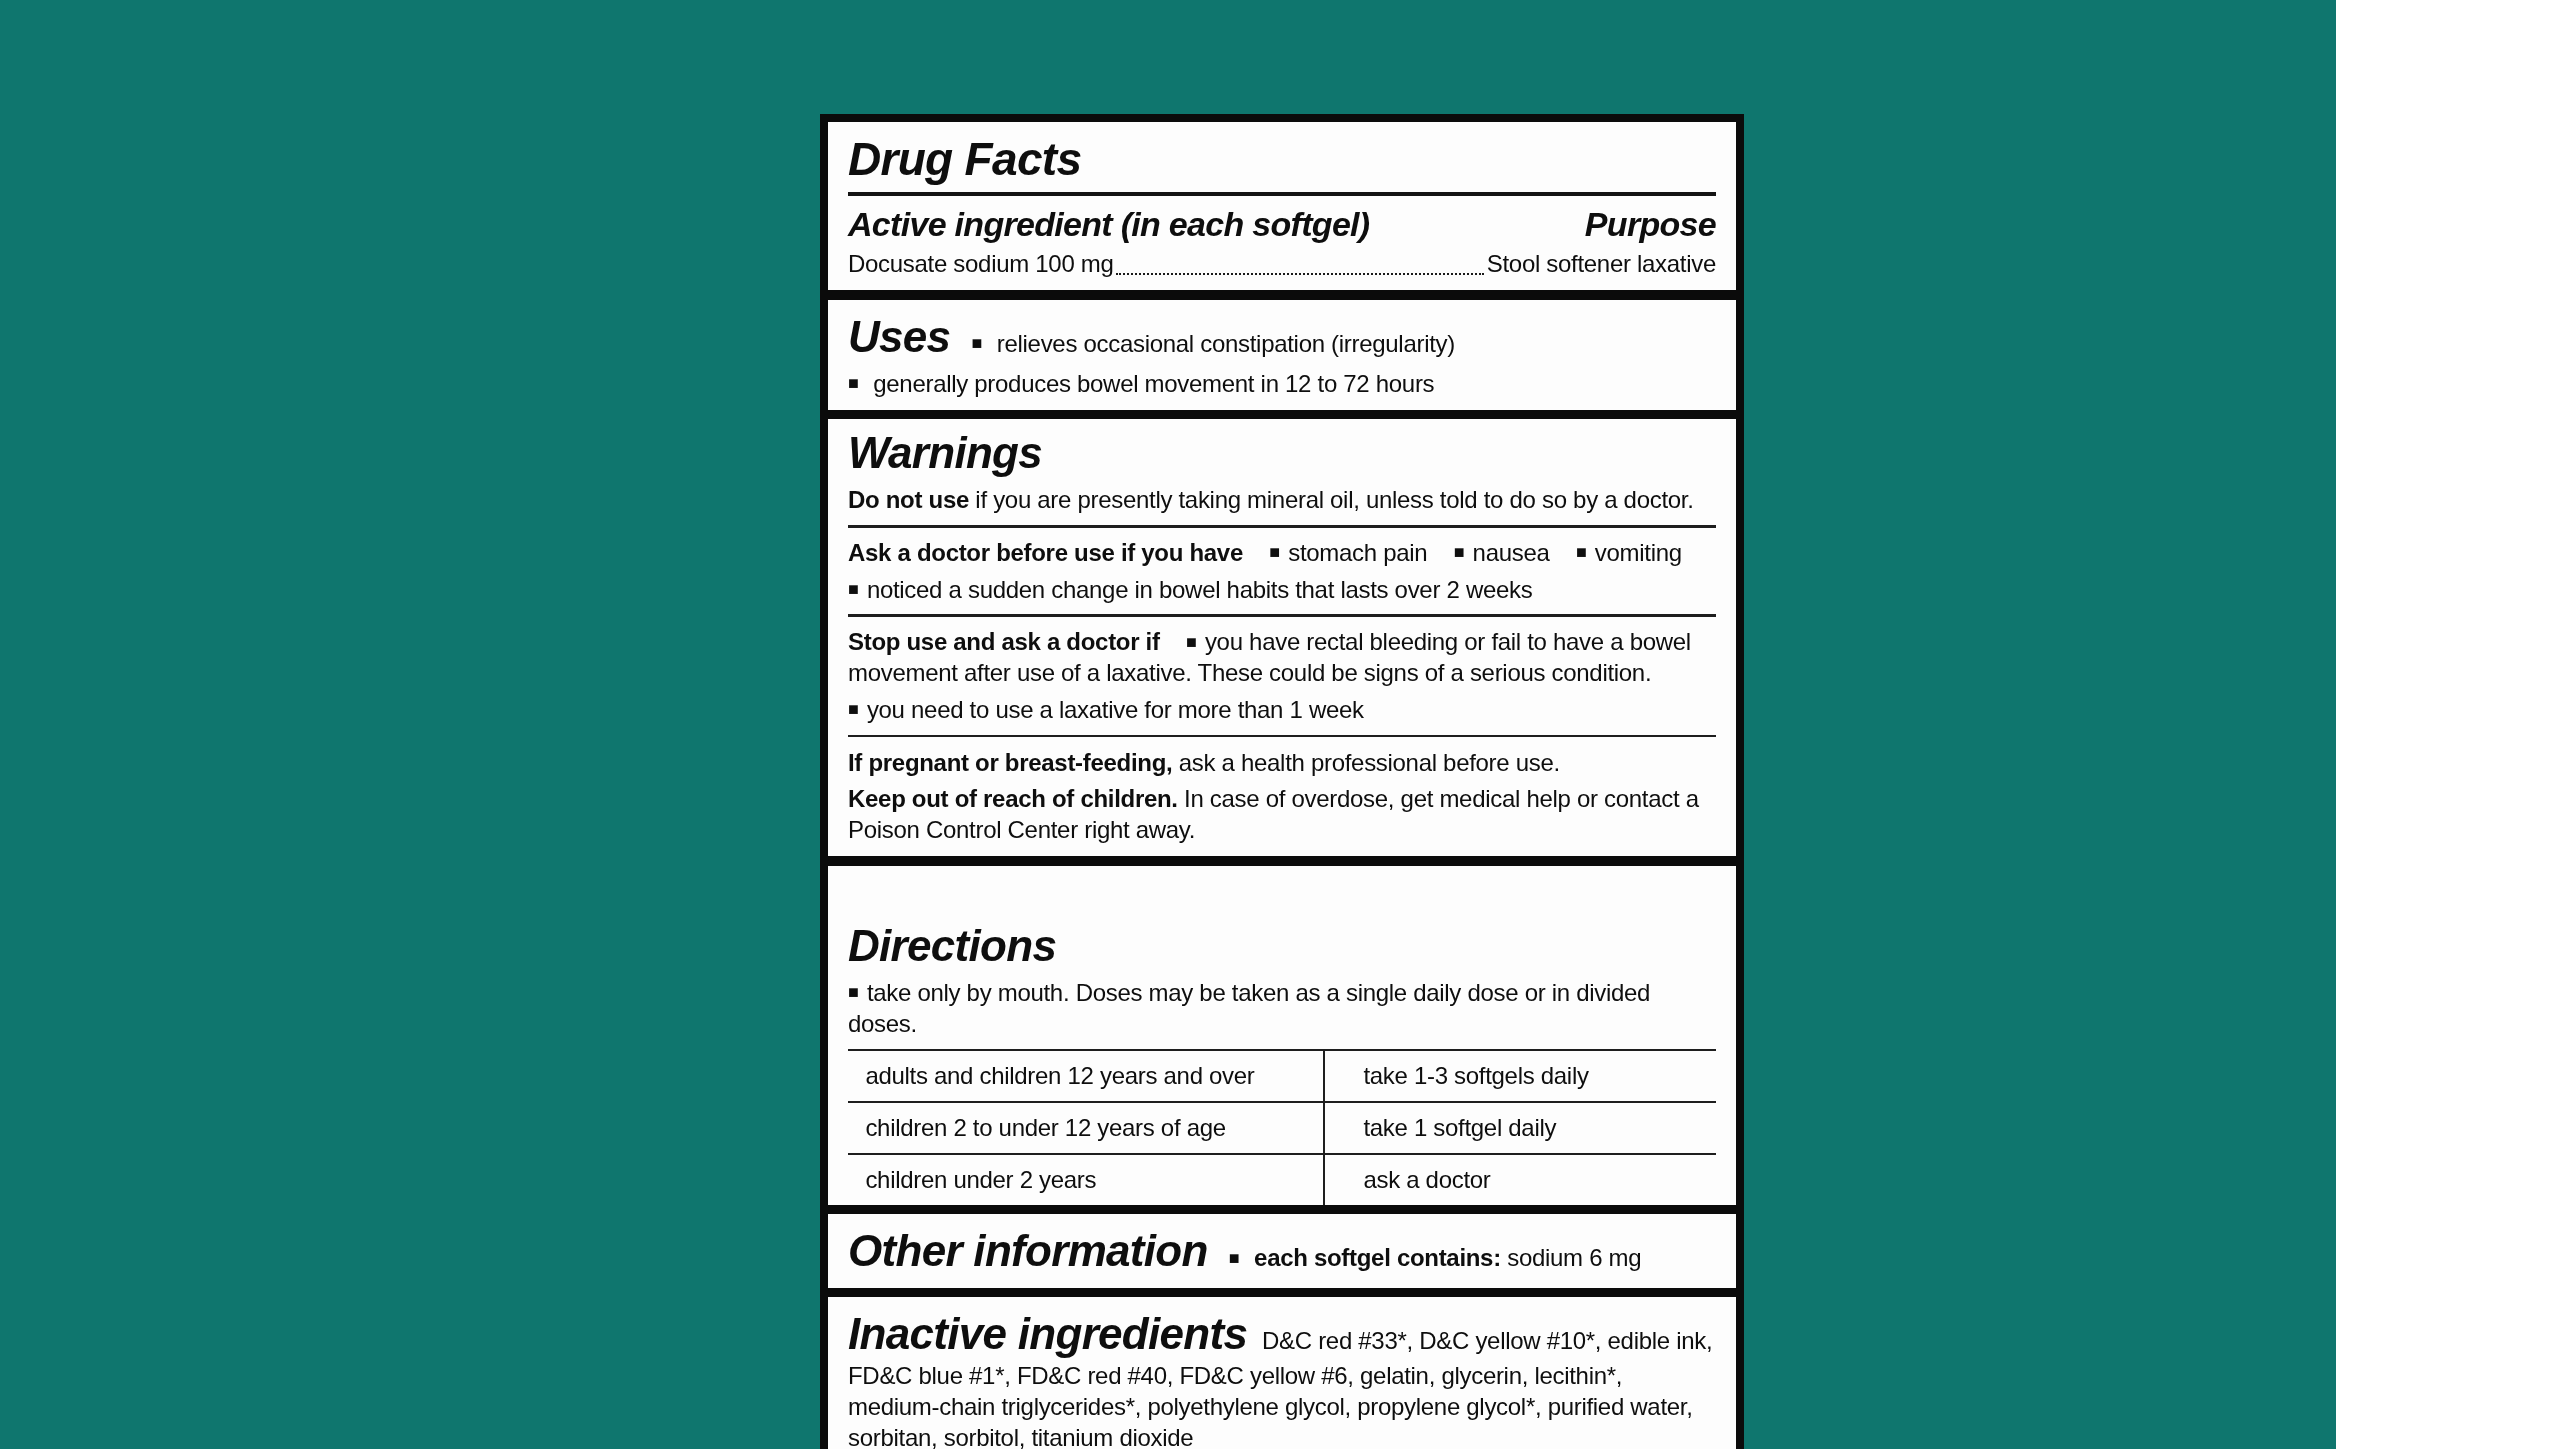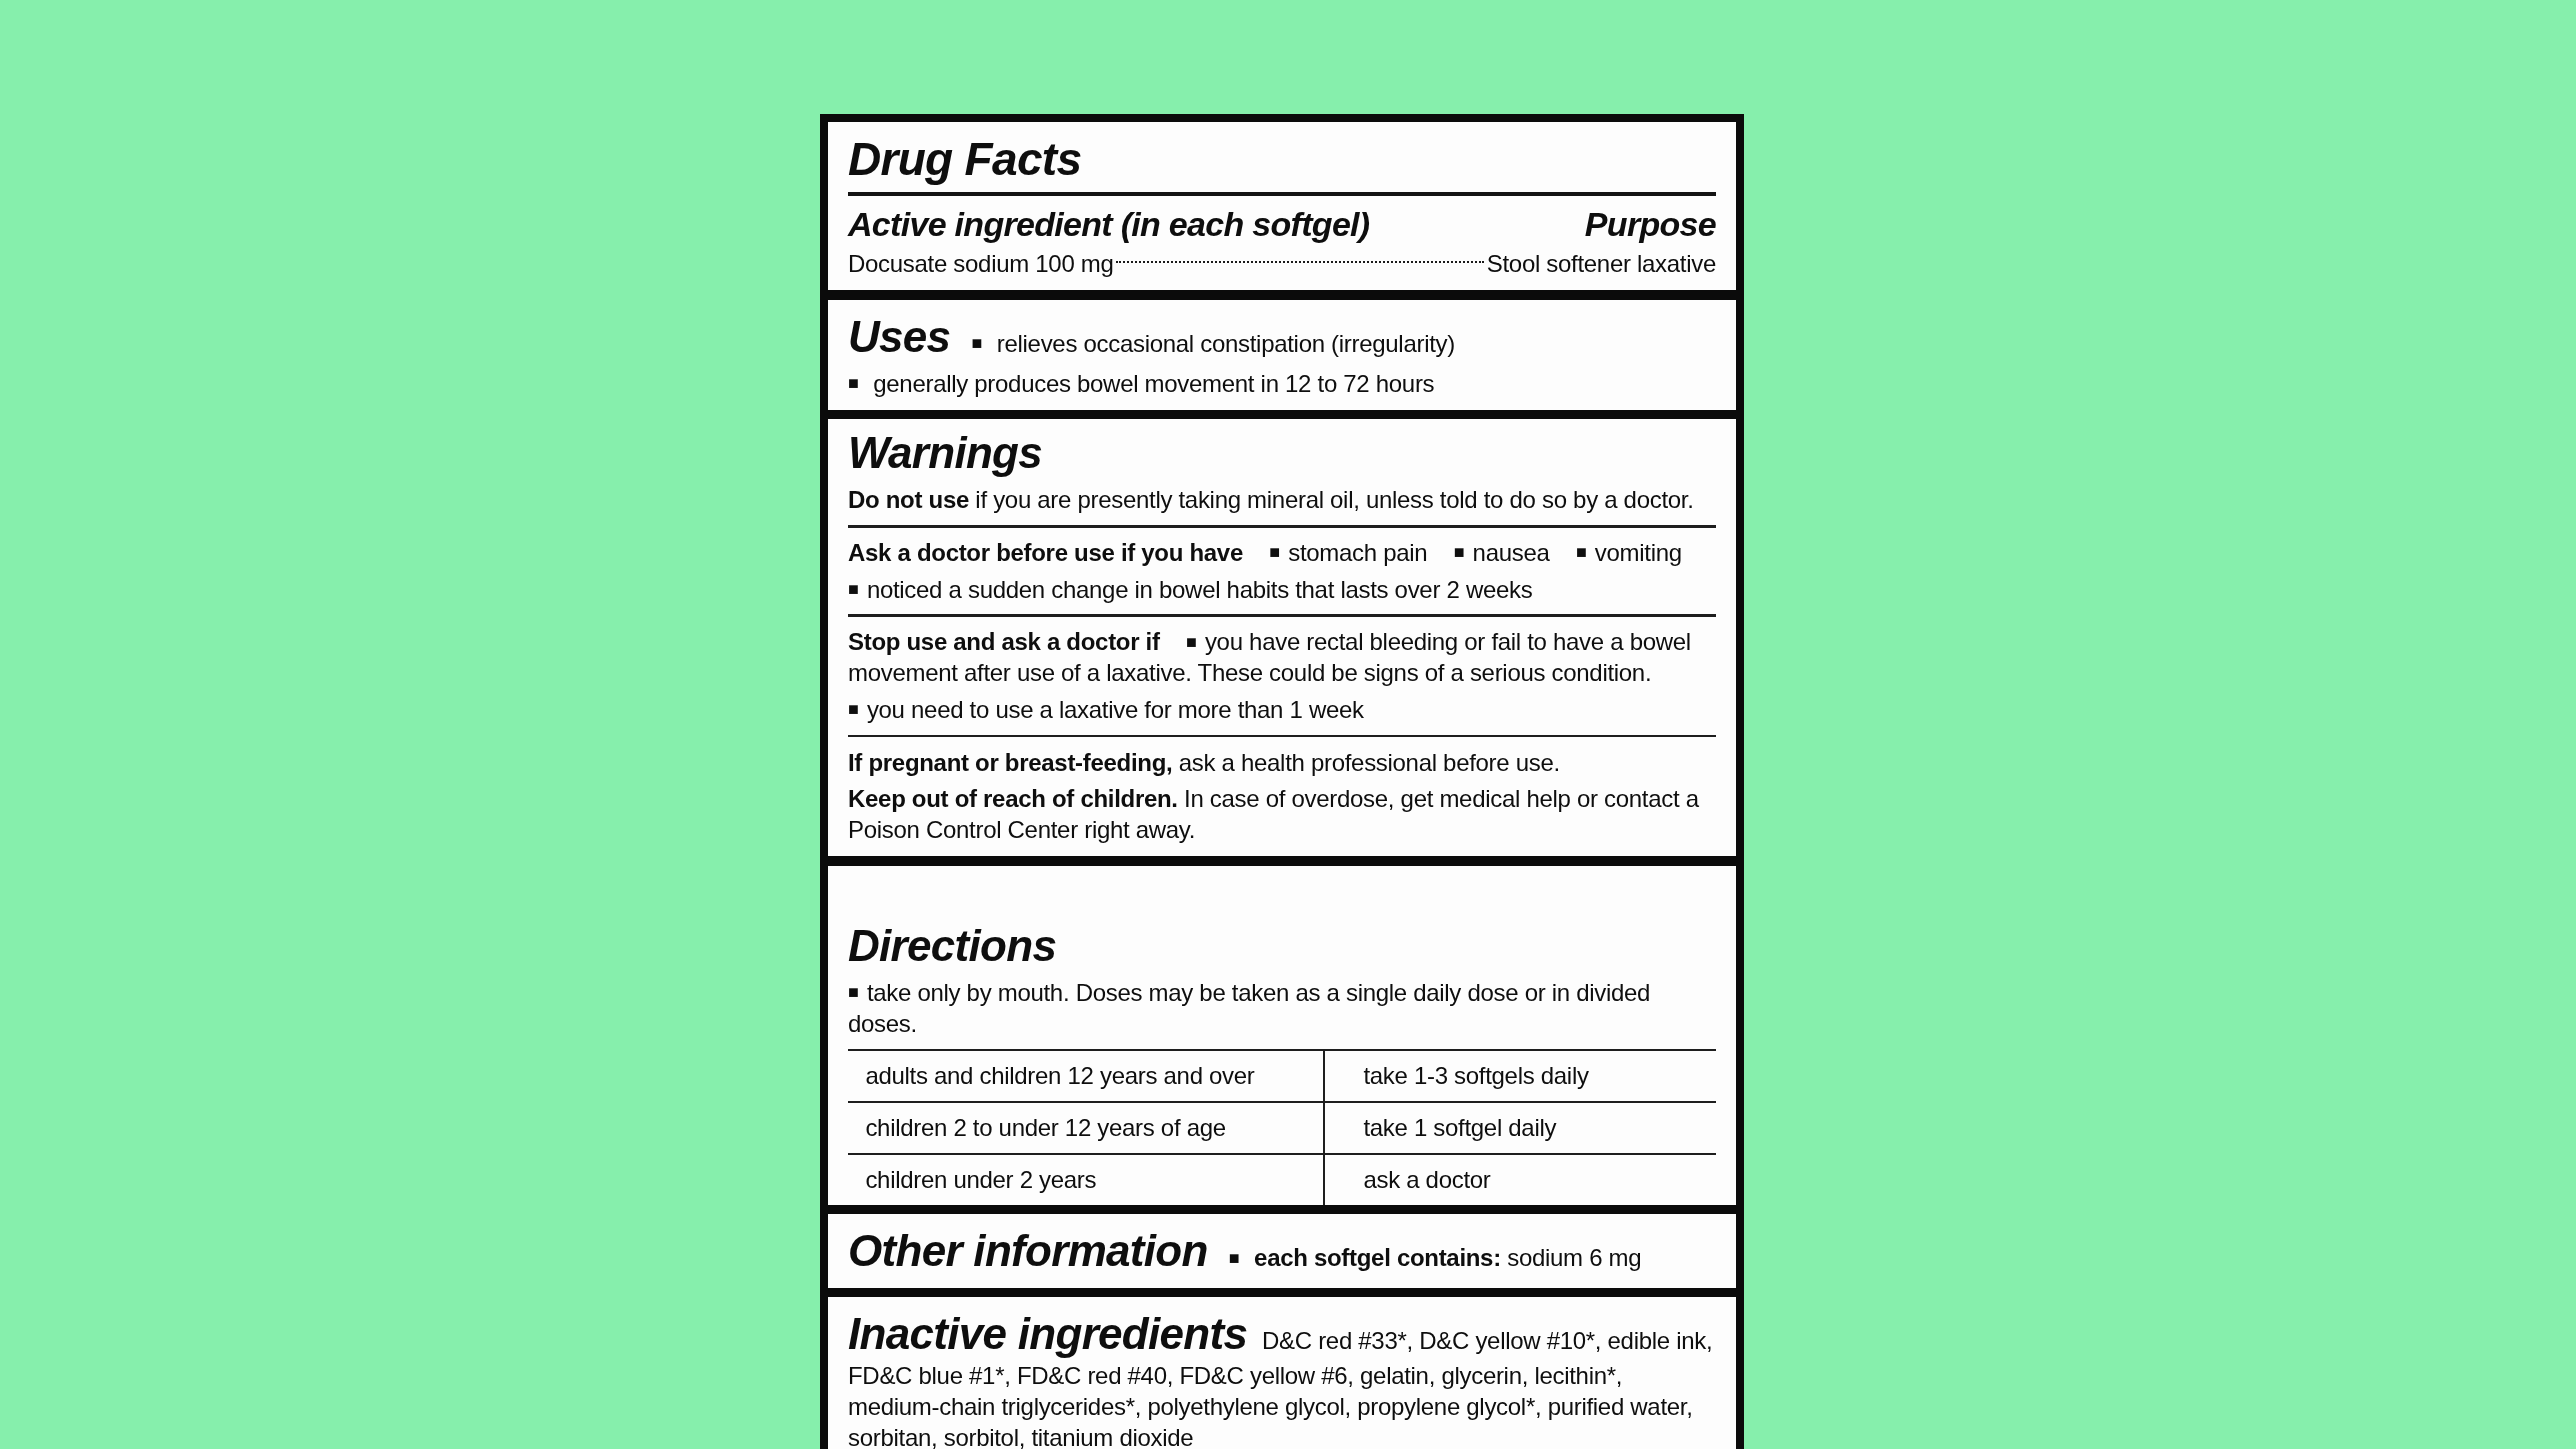--- a/index.html
+++ b/index.html
@@ -6,23 +6,23 @@
     margin: 0;
     padding: 0;
     width: 2576px;
     height: 1449px;
     background: #ffffff;
     font-family: "Liberation Sans", "DejaVu Sans", sans-serif;
     color: #0e0e0e;
   }
   .page {
     position: relative;
-    width: 2576px;
+    width: 2336px;
     height: 1449px;
-    background: #86efac;
+    background: #0f766e;
     overflow: hidden;
   }
   .label {
     position: absolute;
     left: 820px;
     top: 114px;
     width: 924px;
     box-sizing: border-box;
     border: 8px solid #0b0b0b;
     background: #fdfdfd;
@@ -60,21 +60,21 @@
     letter-spacing: -0.7px;
     line-height: 1.2;
   }
   .body-text, .dose-row, .leader-row {
     font-size: 24px;
     line-height: 1.3;
     letter-spacing: -0.3px;
   }
   .leader-row {
     display: flex;
-    align-items: center;
+    align-items: flex-end;
     margin-top: 4px;
   }
   .dots {
     flex: 1;
     border-bottom: 2.7px dotted #1a1a1a;
     margin: 0 2.7px 4.7px 2.7px;
     min-width: 27px;
   }
   .sec-head {
     font-size: 44px;

